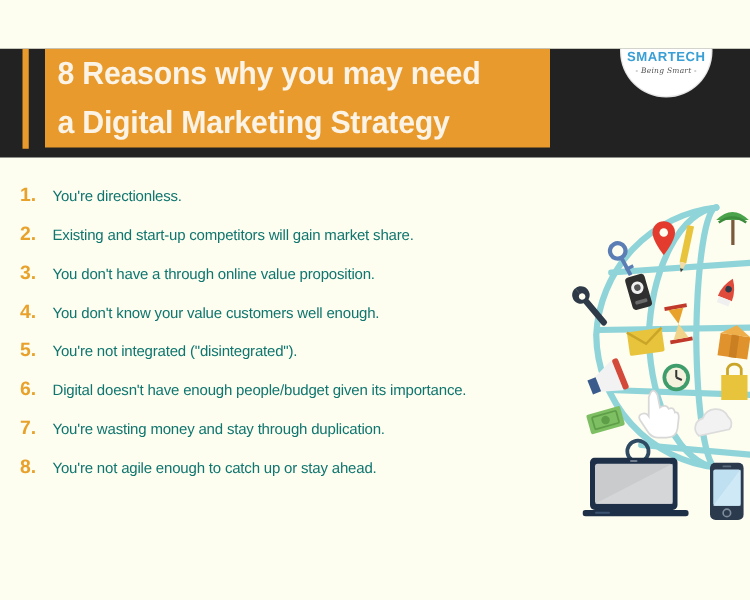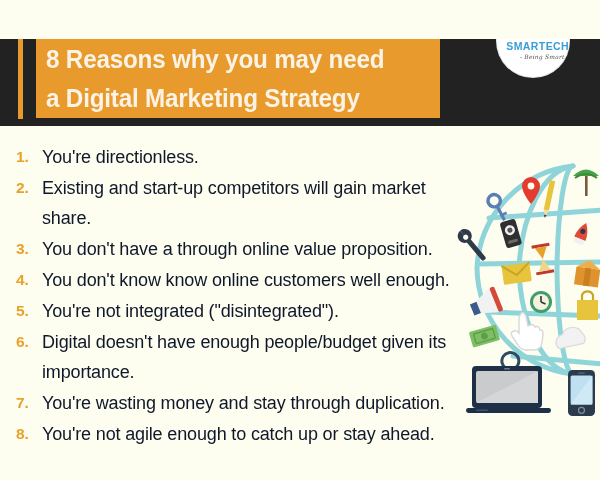--- a/index.html
+++ b/index.html
@@ -70,21 +70,21 @@
     border-radius: 50%;
     background: #ffffff;
     box-shadow: 0 0 0 1px #e6e6e6;
     overflow: hidden;
   }
   .logo-inner {
     position: absolute;
     left: 0;
     top: 36px;
     width: 72px;
-    text-align: right;
+    text-align: center;
   }
   .logo-name {
     font-family: "Liberation Sans", sans-serif;
     font-weight: bold;
     font-size: 10.5px;
     letter-spacing: 0.4px;
     color: #3a9fd4;
     line-height: 11px;
   }
   .logo-tag {
@@ -111,22 +111,22 @@
   .reason-num {
     flex: 0 0 26px;
     color: #e8a22c;
     font-weight: bold;
     font-size: 15.5px;
     line-height: 30px;
     text-align: left;
   }
   .reason-text {
     flex: 1 1 auto;
-    color: #0f172a;
-    font-size: 18px;
+    color: #0f766e;
+    font-size: 12px;
     line-height: 30px;
     letter-spacing: -0.15px;
   }
 
   
   .illustration {
     position: absolute;
     left: 455px;
     top: 160px;
     width: 148px;
@@ -181,21 +181,21 @@
       <div class="reason-text">Existing and start-up competitors will gain market share.</div>
     </div>
 
     <div class="reason-row">
       <div class="reason-num">3.</div>
       <div class="reason-text">You don't have a through online value proposition.</div>
     </div>
 
     <div class="reason-row">
       <div class="reason-num">4.</div>
-      <div class="reason-text">You don't know know online customers well enough.</div>
+      <div class="reason-text">You don't know your value customers well enough.</div>
     </div>
 
     <div class="reason-row">
       <div class="reason-num">5.</div>
       <div class="reason-text">You're not integrated ("disintegrated").</div>
     </div>
 
     <div class="reason-row">
       <div class="reason-num">6.</div>
       <div class="reason-text">Digital doesn't have enough people/budget given its importance.</div>

